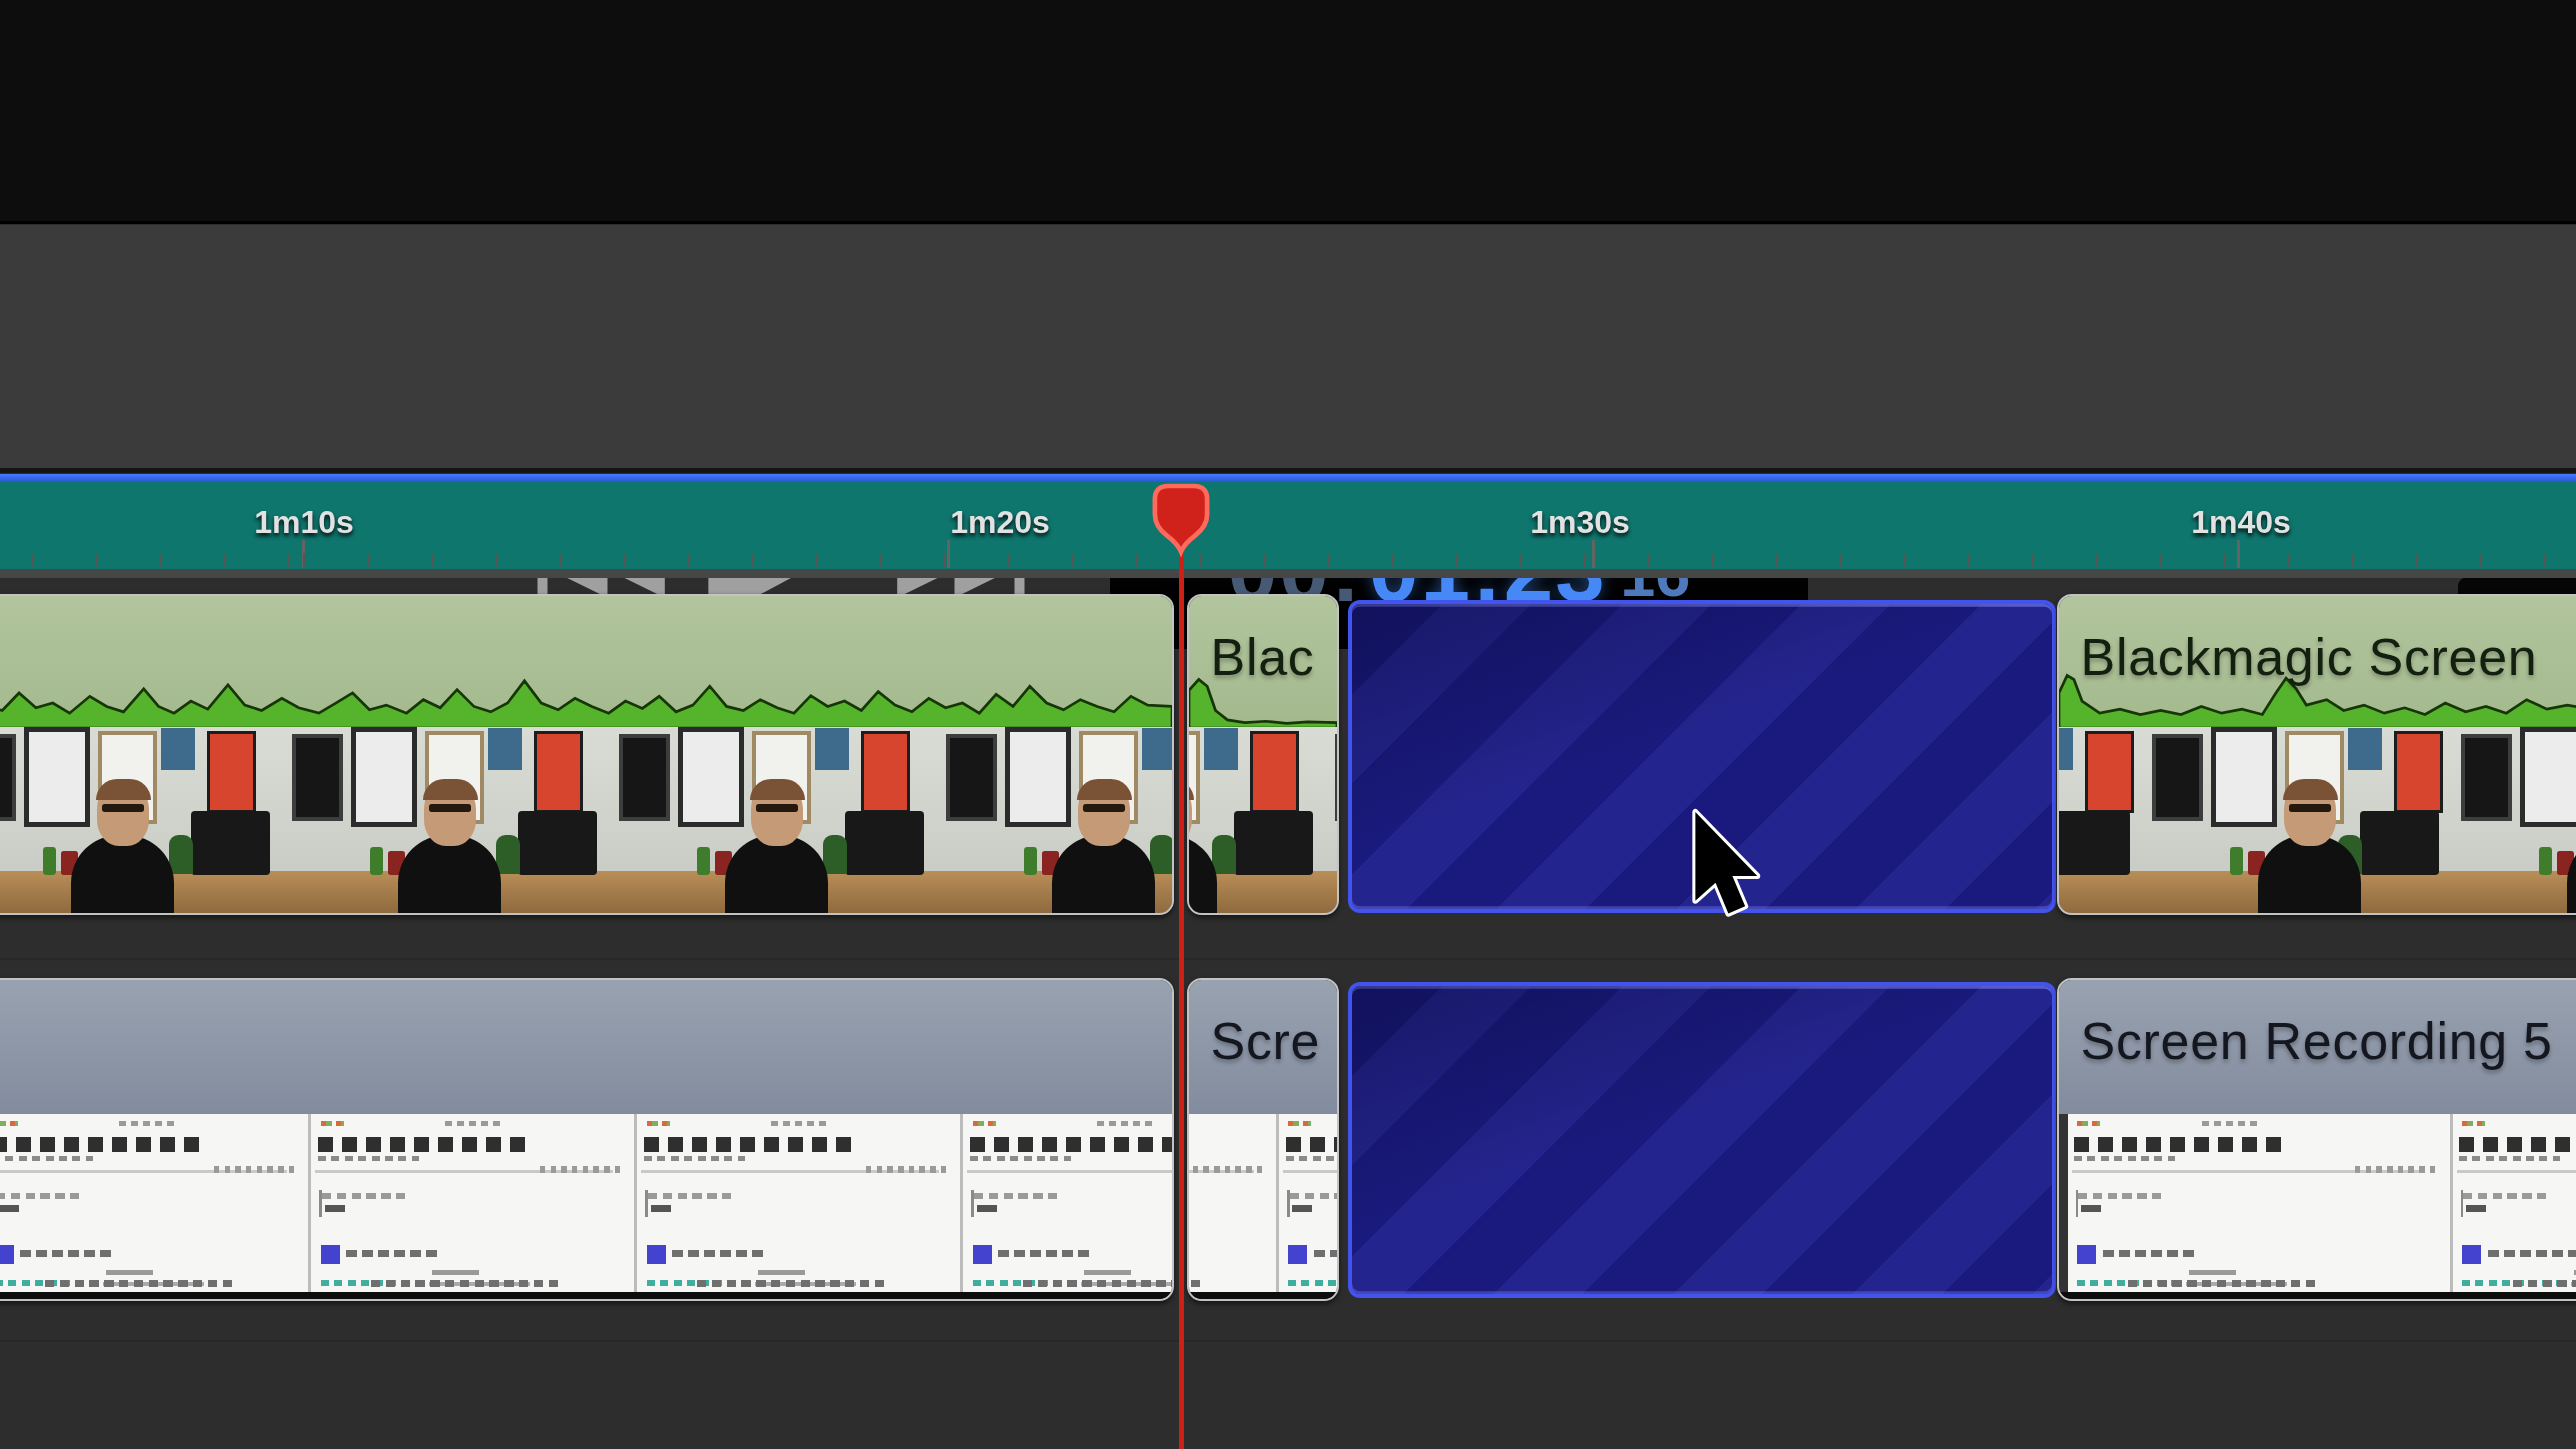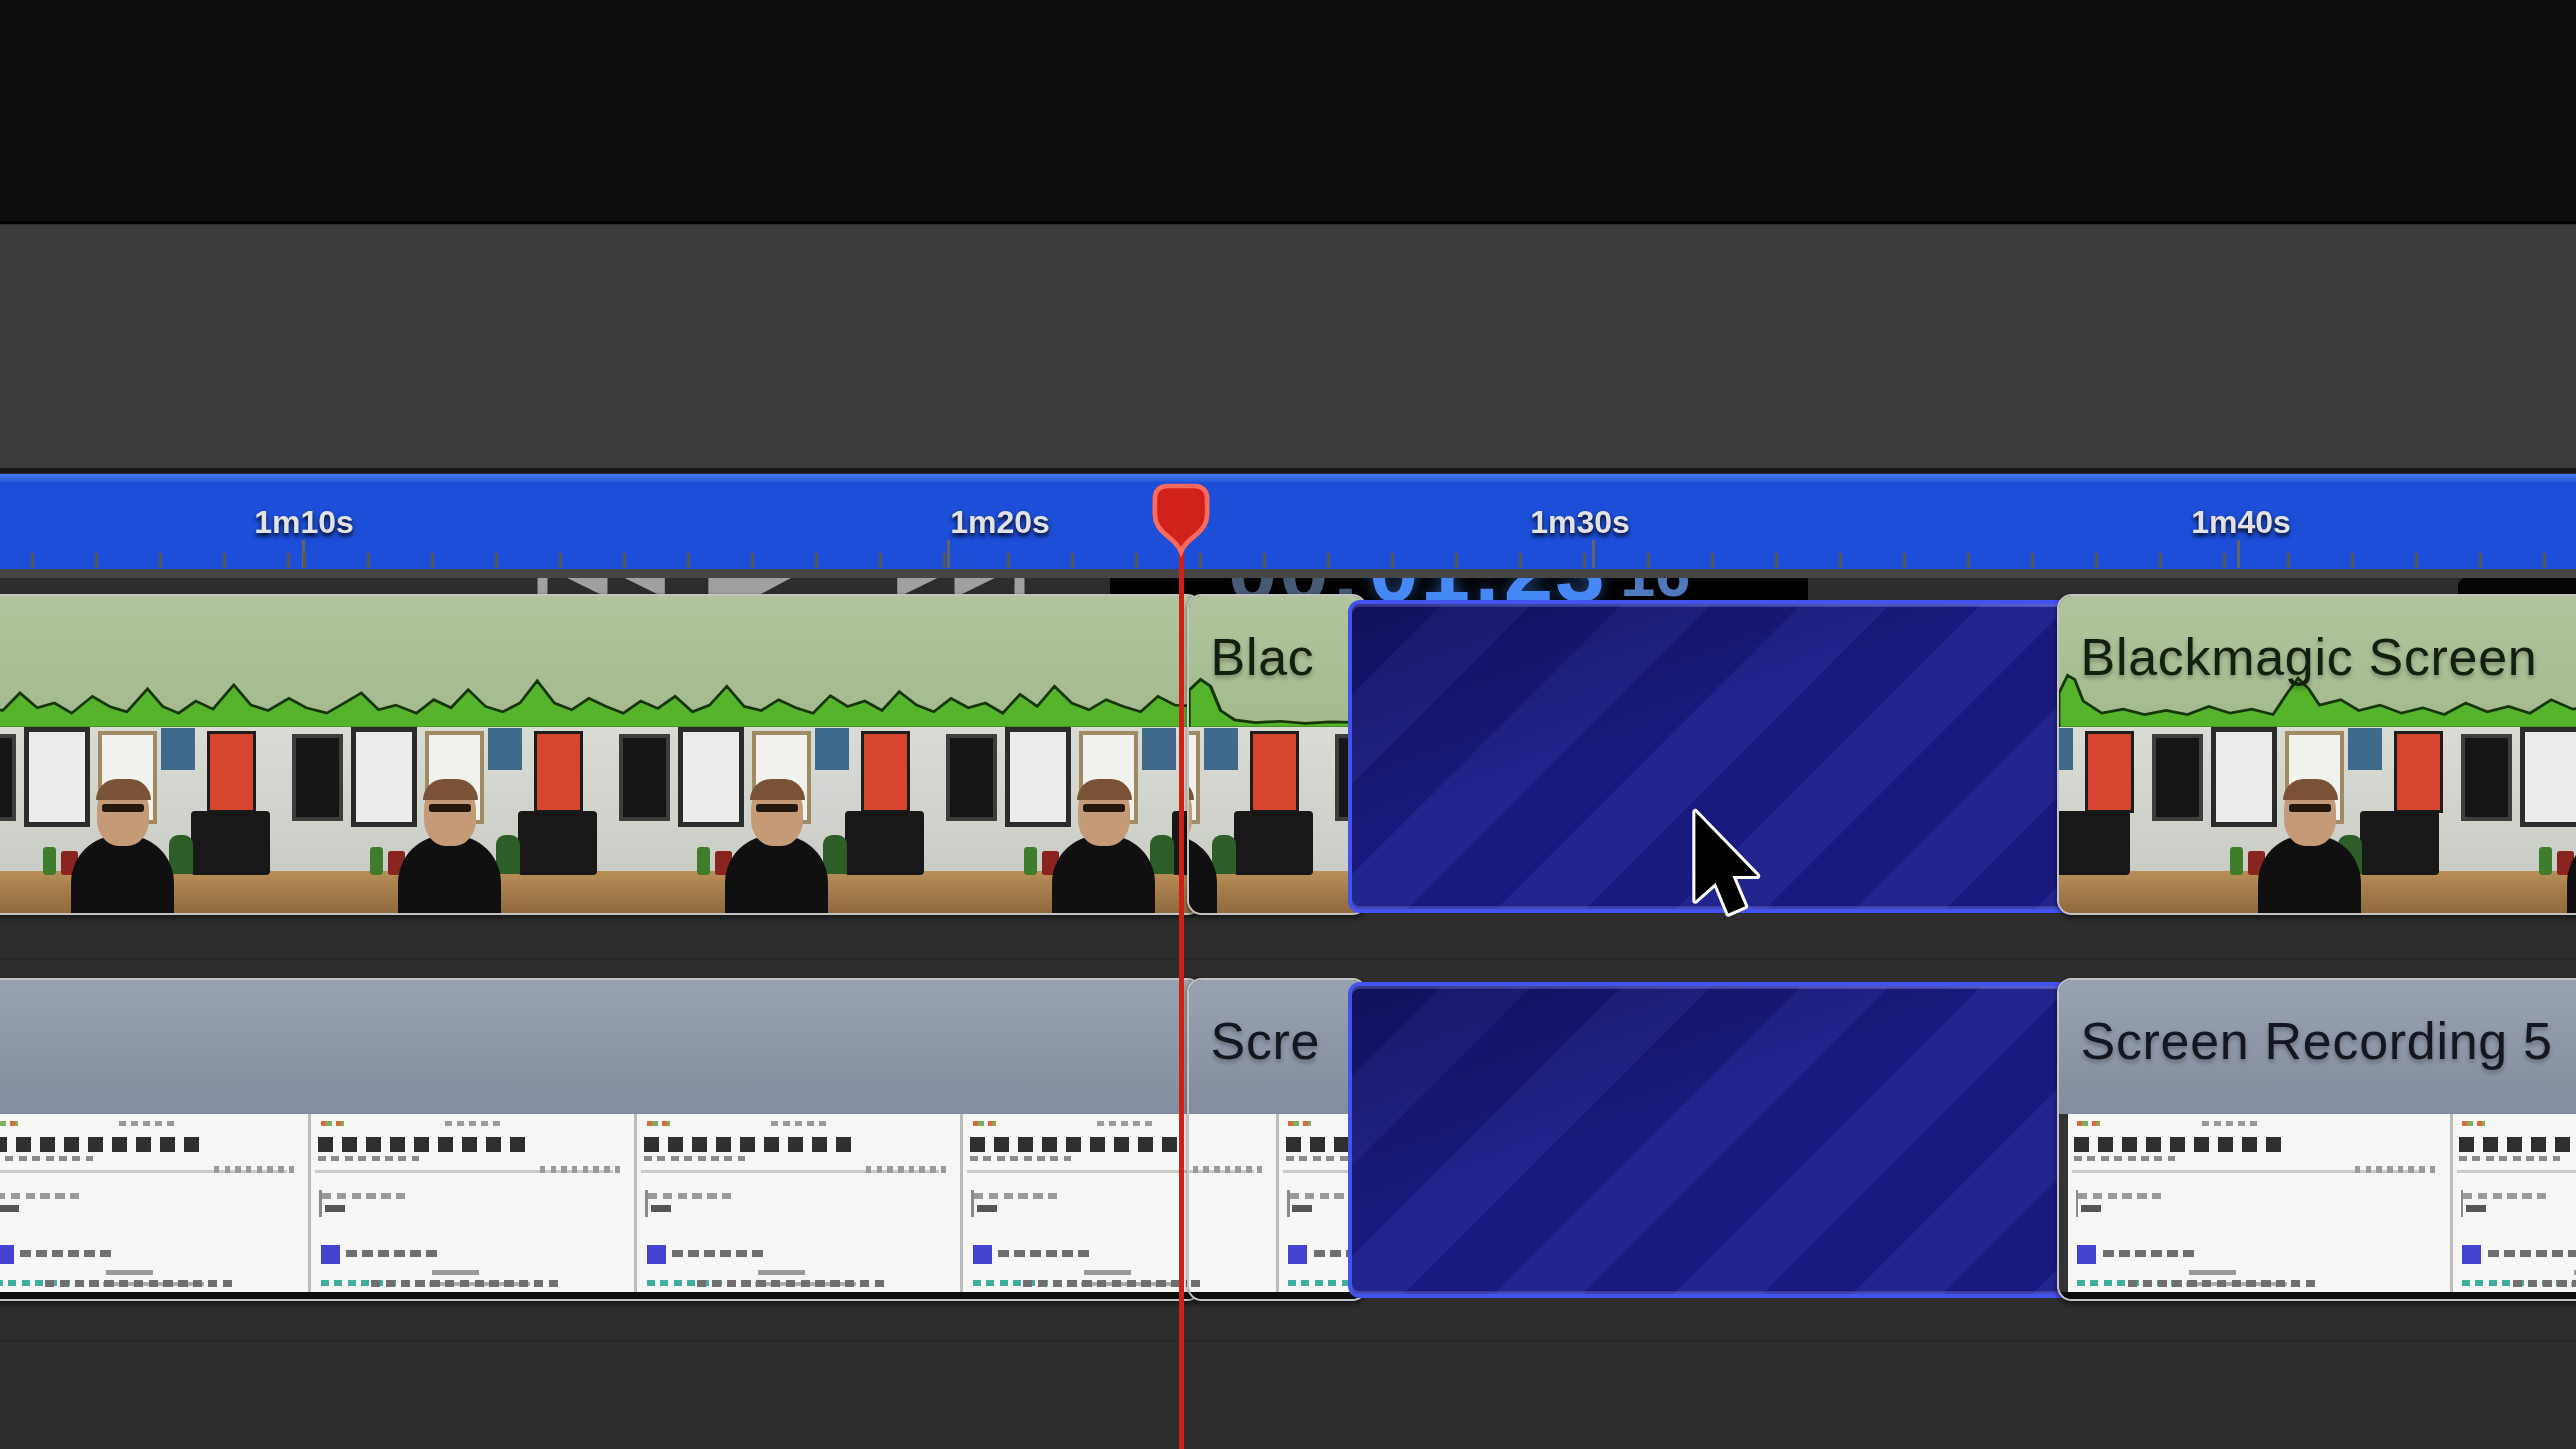--- a/index.html
+++ b/index.html
@@ -30,35 +30,35 @@
   .tc-main{color:#4689f6;font-size:89px;font-weight:700;letter-spacing:2px;
     text-shadow:0 0 14.8px rgba(70,140,250,.5);}
   .tc-frames{color:#4e79bd;font-size:63px;font-weight:700;margin-left:6.7px;transform:translateY(4px);}
 
   
   .menu-btn{left:2458px;top:305px;width:134px;height:121px;background:none;border:none;padding:0;cursor:pointer;}
   .menu-btn .bar{position:absolute;left:0;width:148px;height:35px;background:#060606;border-radius:9.4px;}
   .menu-btn .b1{top:2.7px;} .menu-btn .b2{top:47px;}
 
   
-  .ruler{left:0;top:482px;width:100%;height:87px;background:#1d4ed8;cursor:pointer;}
+  .ruler{left:0;top:482px;width:100%;height:87px;background:#0f766e;cursor:pointer;}
   .ticks-minor{position:absolute;left:0;bottom:1.3px;width:100%;height:14.8px;
     background:repeating-linear-gradient(to right,#565656 0 2.7px,transparent 2.7px 64px);
     background-position:303px 0;}
   .ticks-major{position:absolute;left:0;bottom:1.3px;width:100%;height:28px;
     background:repeating-linear-gradient(to right,#636363 0 3.4px,transparent 3.4px 645px);
     background-position:302px 0;}
   .rlabel{position:absolute;bottom:28px;transform:translateX(-50%);
     font-size:32px;font-weight:600;color:#e2e2e2;text-shadow:0 2.7px 4px rgba(0,0,0,.9);}
   .ruler-sep{left:0;top:569px;width:100%;height:8.7px;background:#464646;}
   .lane-line{left:0;width:100%;height:2px;background:#282828;}
 
   
   .clip{position:absolute;border:2.7px solid #c3c3c3;border-radius:14.8px;overflow:hidden;
-    background:#333;box-shadow:0 2.7px 5.4px rgba(0,0,0,.5);padding-left:28px;}
+    background:#333;box-shadow:0 2.7px 5.4px rgba(0,0,0,.5);}
   .clip.video{top:594px;height:317px;}
   .clip.screenrec{top:978px;height:319px;}
   .v-header{position:absolute;left:0;top:0;right:0;height:131px;
     background:linear-gradient(#b2c59e,#a3b98d);}
   .s-header{position:absolute;left:0;top:0;right:0;height:134px;
     background:linear-gradient(#99a2b0,#828c9e);}
   .clip-label{position:absolute;top:31px;left:21.5px;font-size:52px;letter-spacing:0.7px;
     white-space:nowrap;color:#14200f;text-shadow:0 2.7px 4px rgba(0,0,0,.28);}
   .screenrec .clip-label{color:#14171f;}
   .wave{position:absolute;left:0;top:70px;width:100%;height:62px;}

